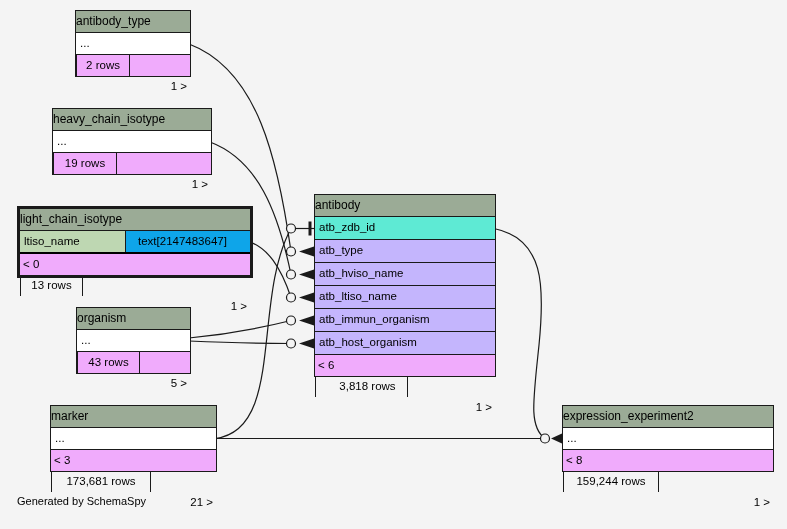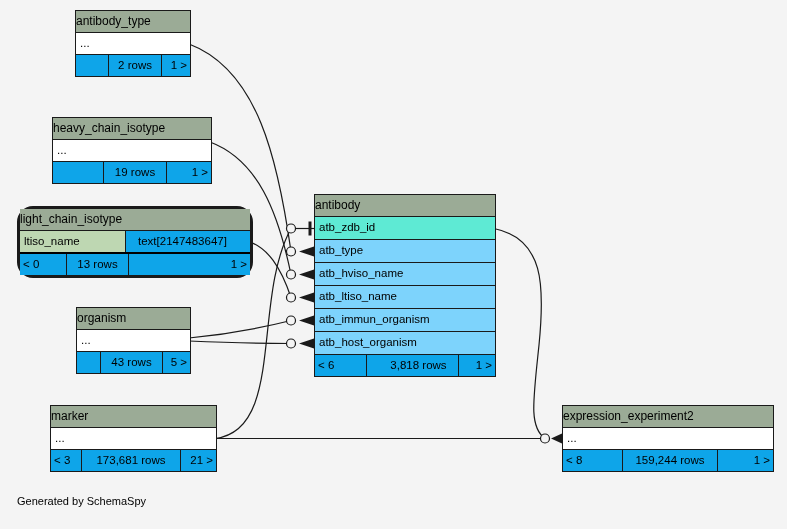--- a/index.html
+++ b/index.html
@@ -10,40 +10,40 @@
   }
   #edges { position:absolute; left:0; top:0; z-index:0; }
   .table {
     position:absolute; z-index:1; background:#ffffff;
     border:1px solid #1a1a1a; font-size:11.5px; line-height:21px;
   }
   .t-header {
     background:#9bab96; border-bottom:1px solid #1a1a1a;
     height:21px; text-align:left; font-size:12px; cursor:pointer;
   }
-  .t-row { height:21px; border-bottom:1px solid #1a1a1a; padding-left:4px; background:#7dd3fc; white-space:nowrap; overflow:hidden; }
+  .t-row { height:21px; border-bottom:1px solid #1a1a1a; padding-left:4px; background:#c4b5fd; white-space:nowrap; overflow:hidden; }
   .t-row.elided { background:#ffffff; }
   .t-row.keycol { background:#5eead4; }
   #t-antibody .t-row { height:22px; }
   .t-cols { display:flex; border-bottom:2px solid #000000; height:21px;align-items:flex-end; }
   .t-cols .c-name { background:#bed7b2; padding-left:4px; border-right:1px solid #1a1a1a; }
   .t-cols .c-type { background:#0ea5e9; padding-left:12px; flex:1; }
-  .t-footer { display:flex; height:21px; background:#0ea5e9; }
+  .t-footer { display:flex; height:21px; background:#f0abfc;flex-direction:column; }
   .t-footer span { display:block; white-space:nowrap; }
   .f-a { padding-left:3px; }
   .f-b { text-align:center; border-left:1px solid #1a1a1a; border-right:1px solid #1a1a1a; }
   .f-c { flex:1; text-align:right; padding-right:3px; }
 
   #t-antibody_type { left:75px; top:10px;  width:114px; }
   #t-antibody_type .f-a { width:29px; } #t-antibody_type .f-b { width:52px; }
 
-  #t-heavy { left:52px; top:117px; width:158px; }
+  #t-heavy { left:52px; top:108px; width:158px; }
   #t-heavy .f-a { width:47px; } #t-heavy .f-b { width:62px; }
 
-  #t-light { left:17px; top:206px; width:230px; border-width:3px;border-radius:16px; }
+  #t-light { left:17px; top:206px; width:230px; border-width:3px; }
   #t-light .c-name { width:101px; }
   #t-light .f-a { width:43px; } #t-light .f-b { width:61px; }
 
   #t-organism { left:76px; top:307px; width:113px; }
   #t-organism .f-a { width:20px; } #t-organism .f-b { width:61px; }
 
   #t-marker { left:50px; top:405px; width:165px; }
   #t-marker .f-a { width:27px; } #t-marker .f-b { width:98px; }
 
   #t-antibody { left:314px; top:194px; width:180px; }

